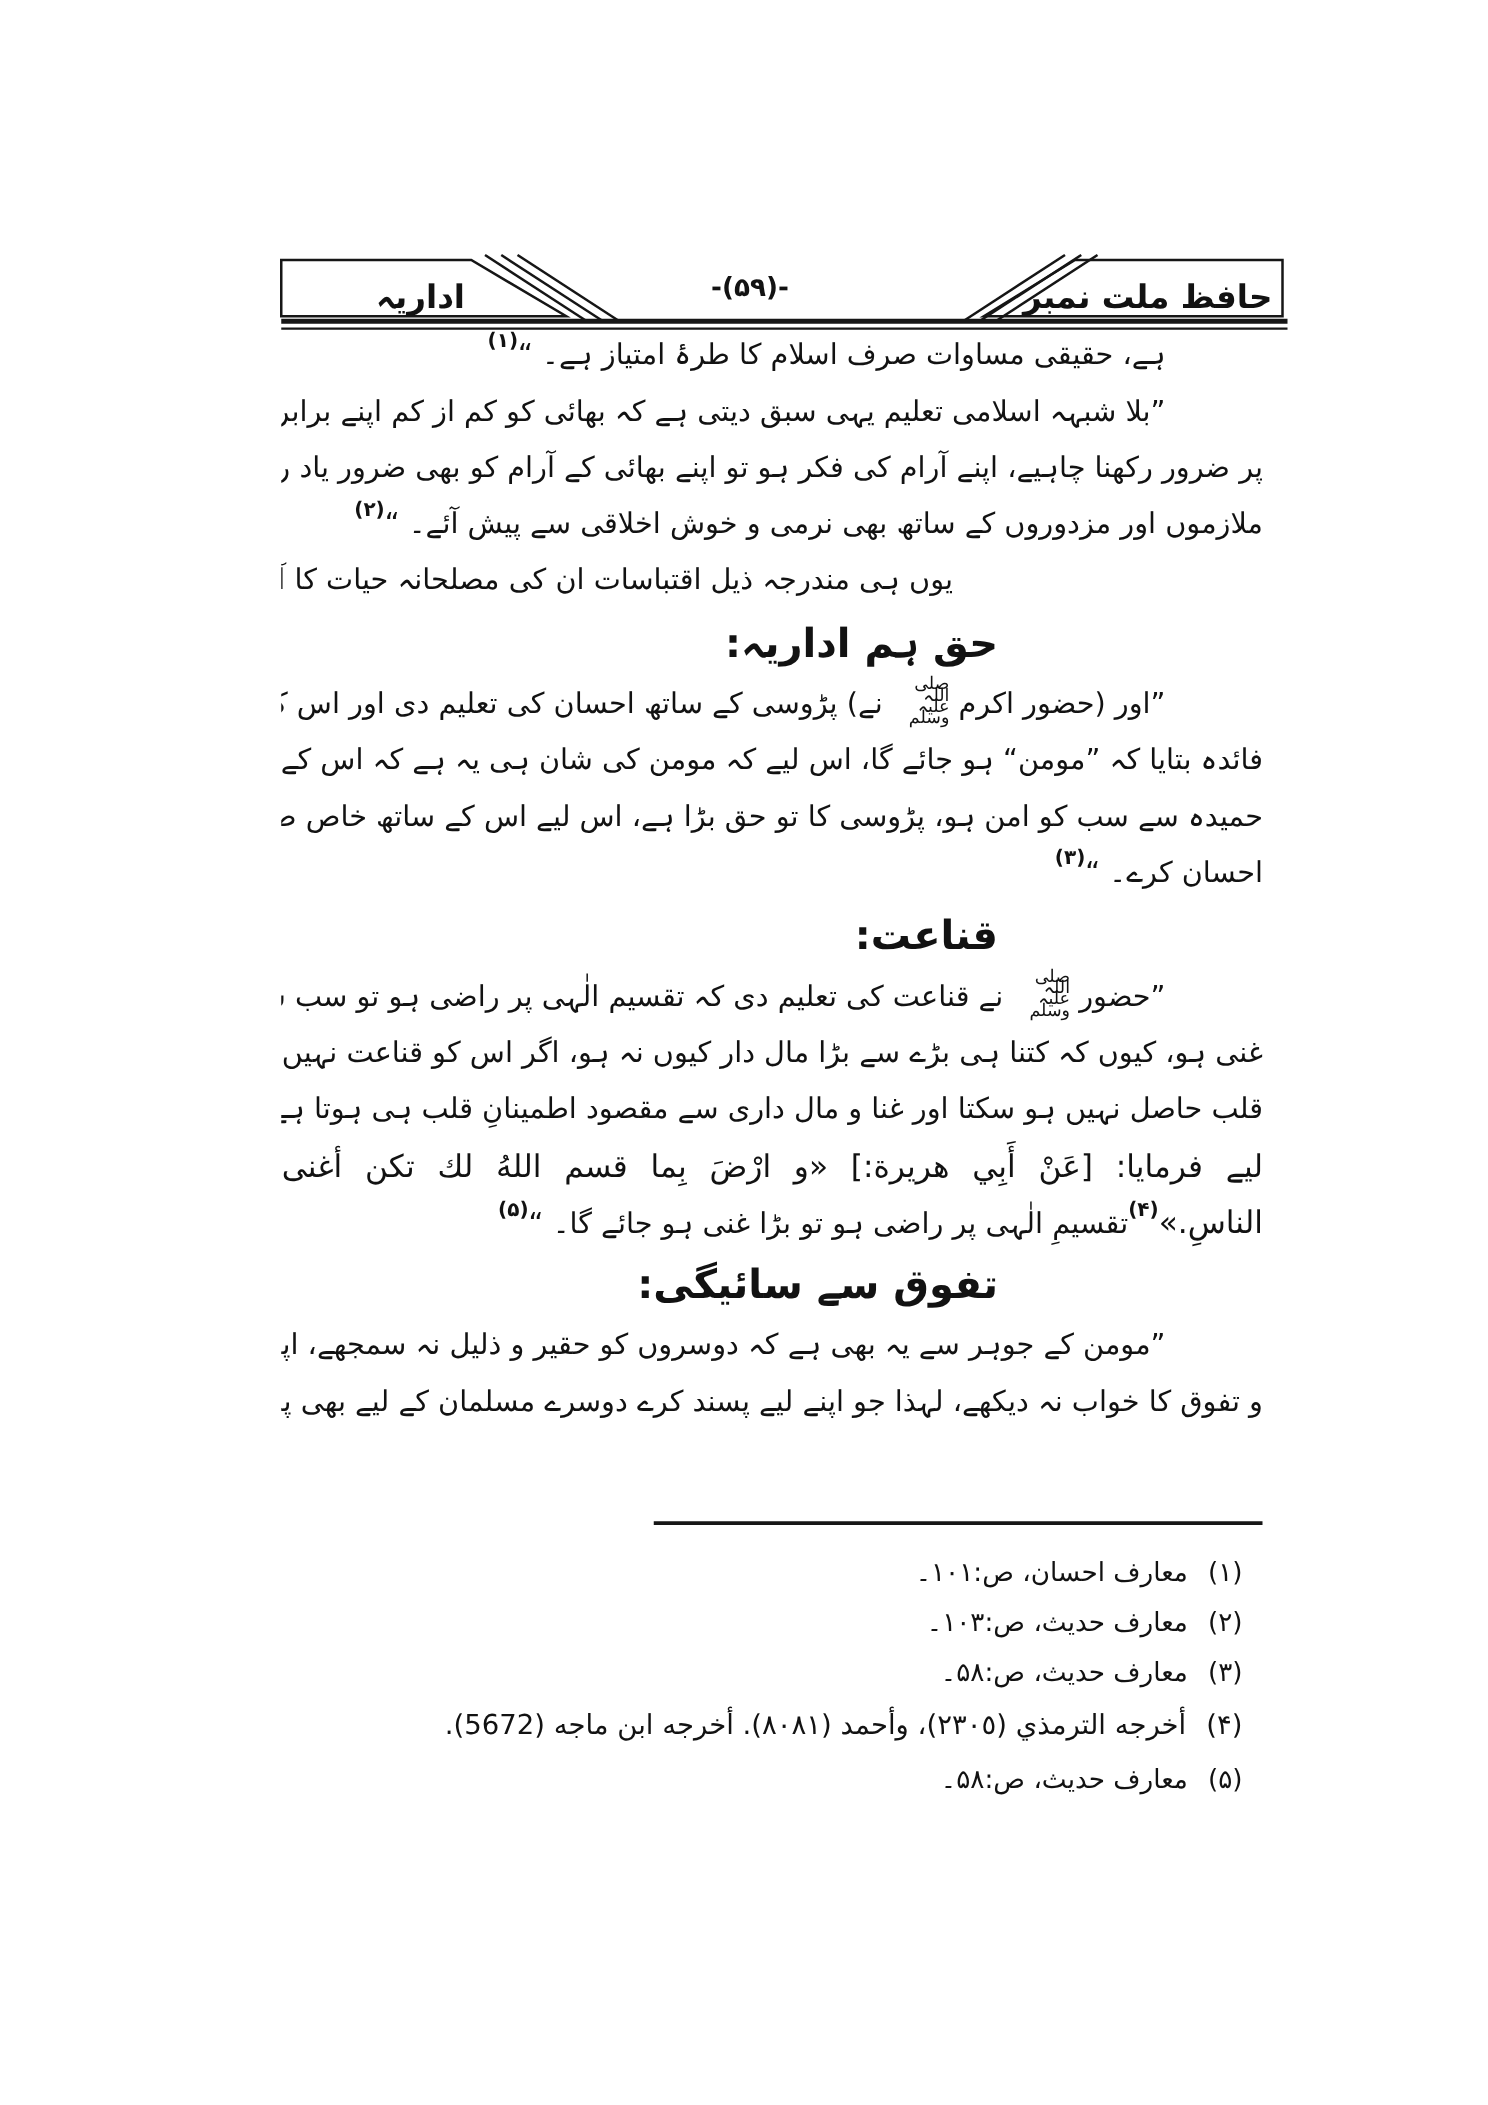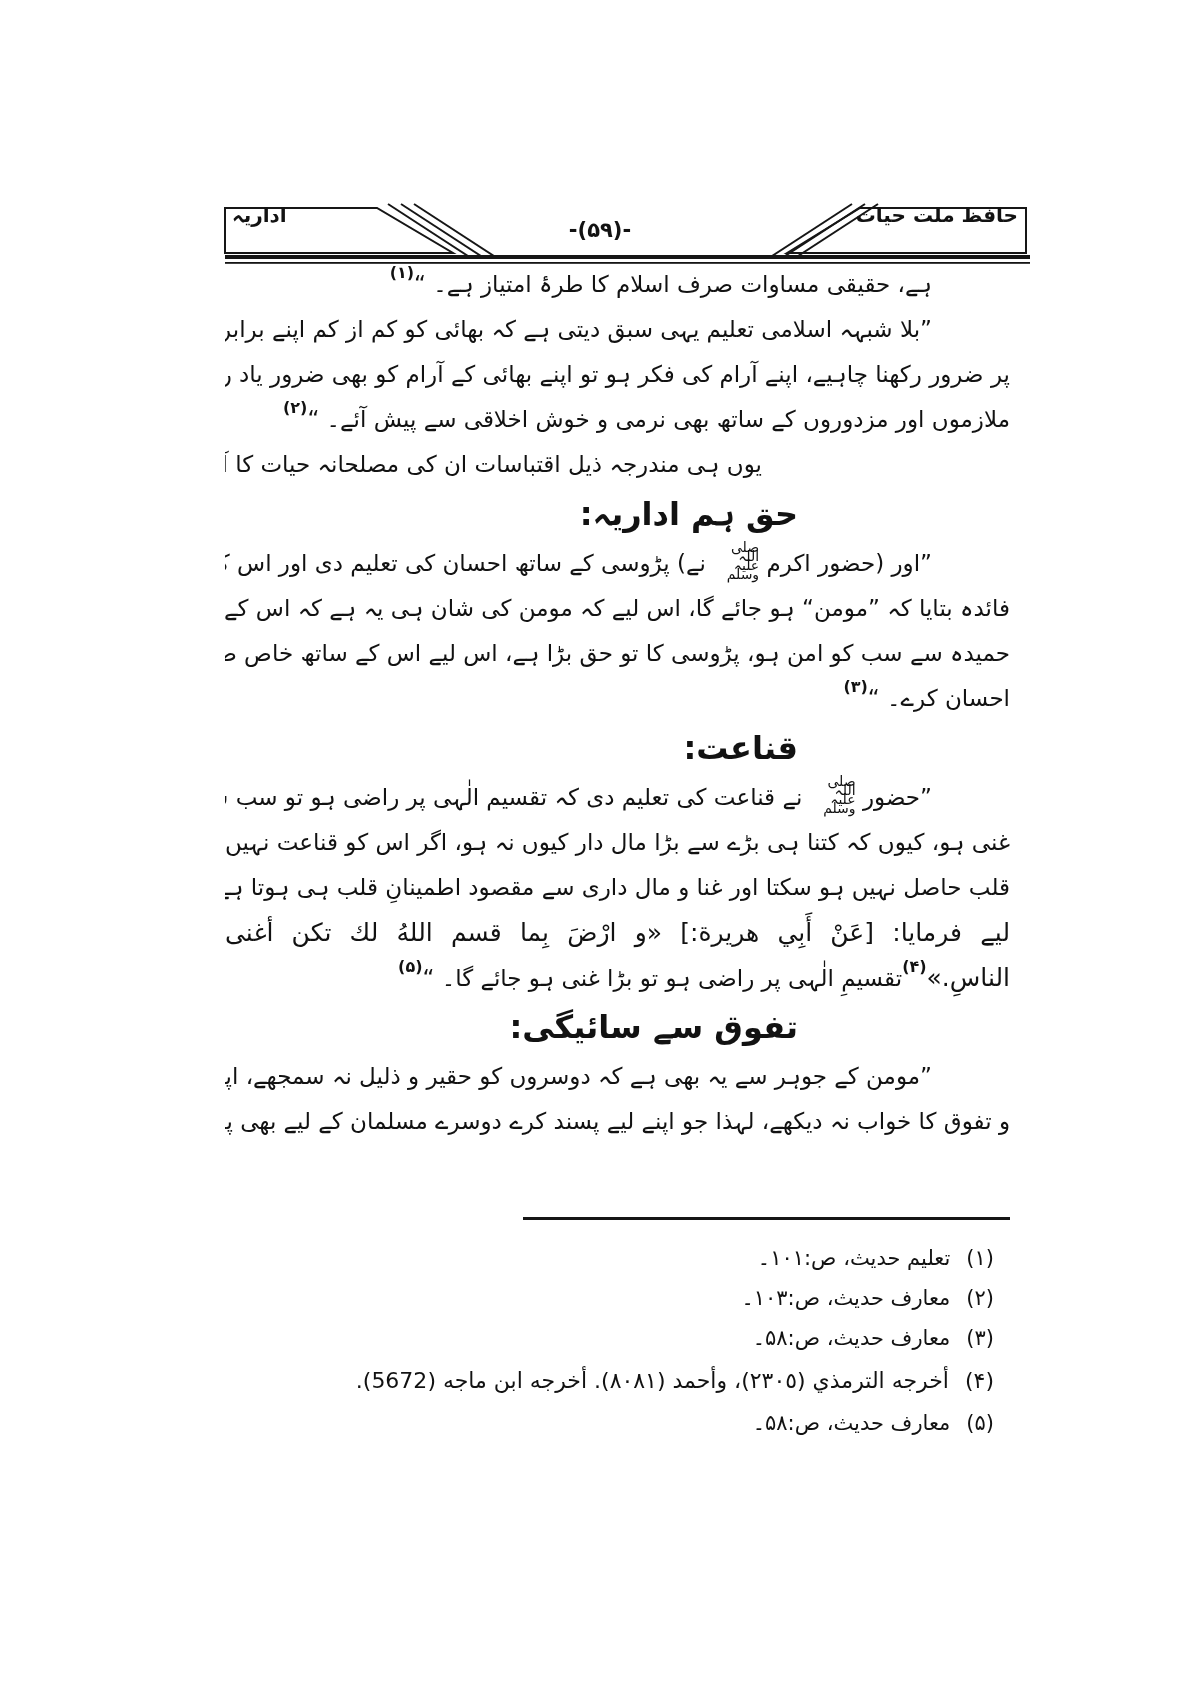--- a/index.html
+++ b/index.html
@@ -8,22 +8,22 @@
     width:1190px;height:1684px;
     background:#ffffff;
     overflow:hidden;
     font-family:"DejaVu Sans",sans-serif;
     color:#121212;
     direction:rtl;
   }
   
   .hdr-svg{position:absolute;left:0;top:0;width:1190px;height:280px;}
   .hdr-label{
-    position:absolute;top:194px;height:42px;line-height:42px;
-    font-size:20px;font-weight:bold;text-align:left;white-space:nowrap;
+    position:absolute;top:217px;height:42px;line-height:42px;
+    font-size:26px;font-weight:bold;text-align:right;white-space:nowrap;
   }
   .hdr-right{right:172px;width:150px;}
   .hdr-left{left:232px;width:140px;}
   .hdr-page{
     position:absolute;top:209px;left:535px;width:130px;height:42px;line-height:42px;
     font-size:21px;font-weight:bold;text-align:center;direction:ltr;
   }
   
   .body-col{
     position:absolute;top:262px;right:180px;width:785px;
@@ -77,21 +77,21 @@
 
     <polygon points="787,253 860,208 1026,208 1026,253" fill="#ffffff" stroke="#161616" stroke-width="2"></polygon>
     <line x1="772" y1="256" x2="852" y2="204" stroke="#161616" stroke-width="2"></line>
     <line x1="785" y1="256" x2="865" y2="204" stroke="#161616" stroke-width="2"></line>
     <line x1="798" y1="256" x2="878" y2="204" stroke="#161616" stroke-width="2"></line>
 
     <rect x="225" y="255" width="805" height="4" fill="#161616"></rect>
     <rect x="225" y="262" width="805" height="1.8" fill="#161616"></rect>
   </svg>
 
-  <div class="hdr-label hdr-right">حافظ ملت حیات</div>
+  <div class="hdr-label hdr-right">حافظ ملت نمبر</div>
   <div class="hdr-page">-(۵۹)-</div>
   <div class="hdr-label hdr-left">اداریہ</div>
 
   <div class="body-col">
 
     <div class="bl indent">
       <span>ہے، حقیقی مساوات صرف اسلام کا طرۂ امتیاز ہے۔ “</span><sup class="fn">(۱)</sup>
     </div>
 
     <div class="bl indent full">
@@ -166,21 +166,21 @@
       <span>و تفوق کا خواب نہ دیکھے، لہذا جو اپنے لیے پسند کرے دوسرے مسلمان کے لیے بھی پسند</span>
     </div>
 
   </div>
 
   <div class="fn-rule"></div>
 
   <div class="fn-col">
     <div class="fr">
       <span class="fnum">(۱)</span>
-      <span>تعلیم حدیث، ص:۱۰۱۔</span>
+      <span>معارف احسان، ص:۱۰۱۔</span>
     </div>
     <div class="fr">
       <span class="fnum">(۲)</span>
       <span>معارف حدیث، ص:۱۰۳۔</span>
     </div>
     <div class="fr">
       <span class="fnum">(۳)</span>
       <span>معارف حدیث، ص:۵۸۔</span>
     </div>
     <div class="fr ar-row">

